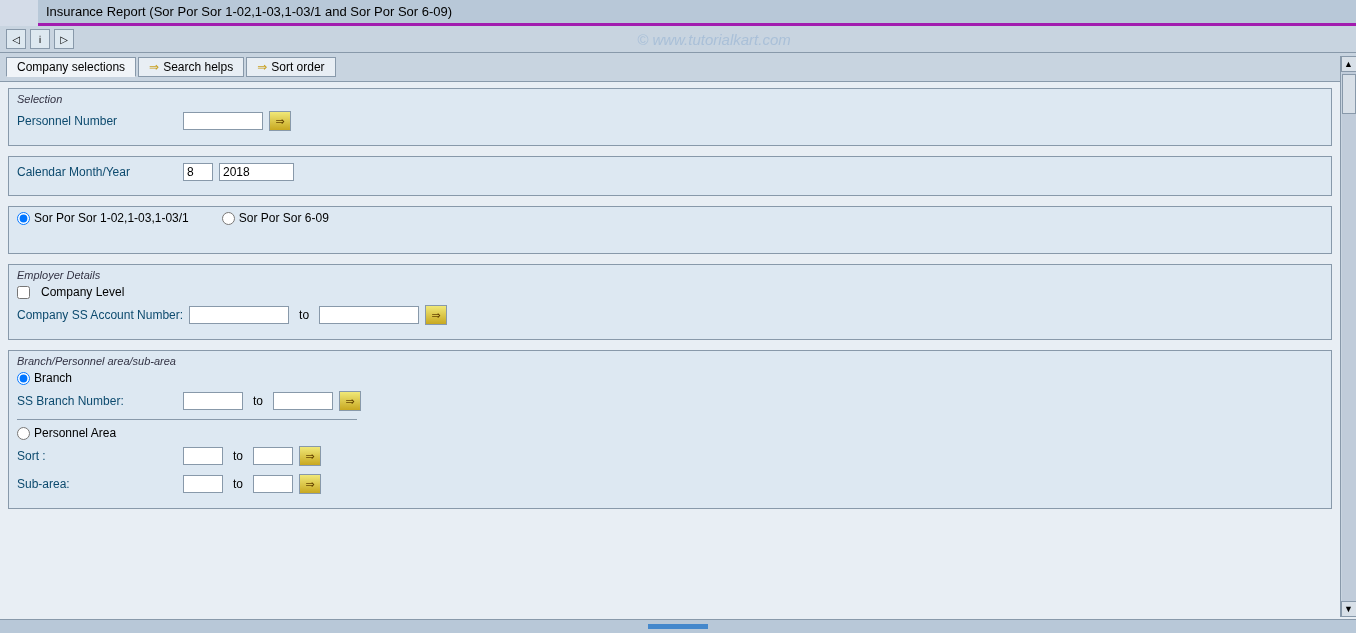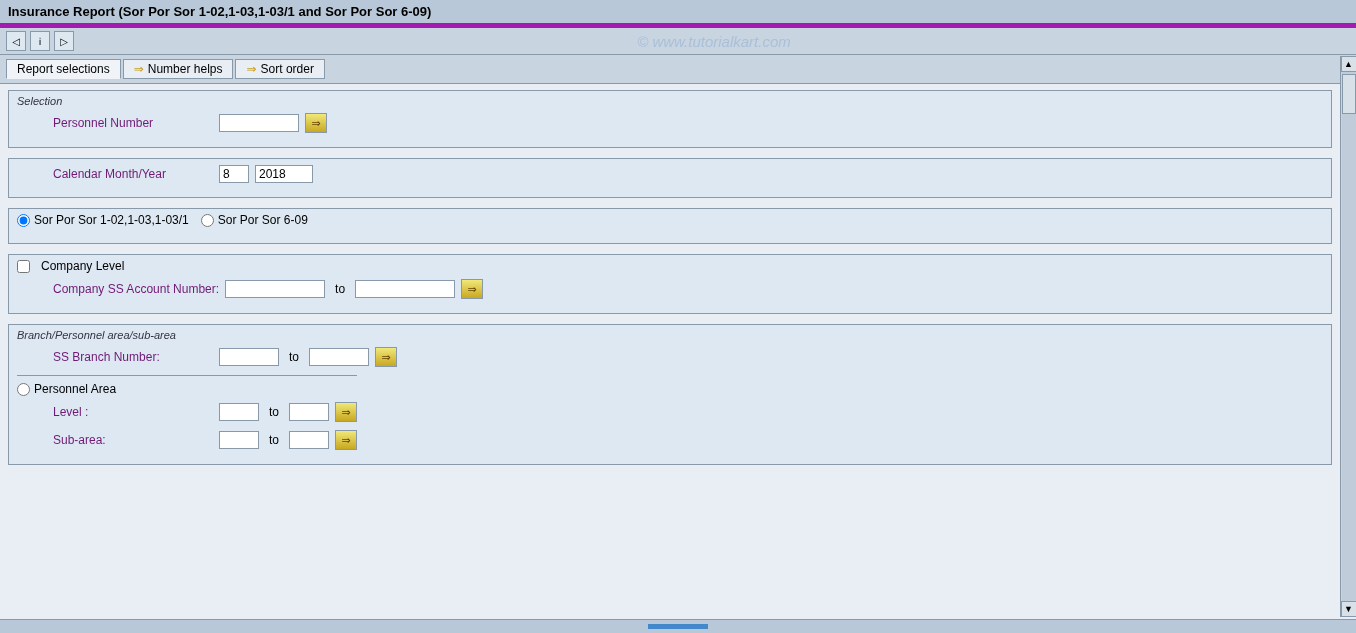--- a/index.html
+++ b/index.html
@@ -7,23 +7,24 @@
       font-family: Arial, sans-serif;
       font-size: 12px;
       background: #d4dce8;
       width: 1356px;
       height: 633px;
       overflow: hidden;
     }
     .title-bar {
       background: #b8c8d8;
       padding: 4px 8px;
-      font-weight: bold;
+      font-weight: normal;
       font-size: 13px;
-      border-bottom: 5px solid #a21caf;
+      border-bottom: 3px solid #a21caf;
+      margin-left: 38px;
     }
     .toolbar-row {
       background: #c8d4e0;
       padding: 3px 6px;
       display: flex;
       align-items: center;
       gap: 4px;
       border-bottom: 1px solid #8899aa;
     }
     .toolbar-icon {
@@ -93,23 +94,22 @@
     }
     .field-row {
       display: flex;
       align-items: center;
       gap: 6px;
       margin-bottom: 4px;
       padding: 2px 0;
     }
     .field-label {
       font-size: 12px;
-      color: #701a75;
+      color: #0c4a6e;
       min-width: 160px;
-      margin-left: 36px;
     }
     .field-input {
       border: 1px solid #8899aa;
       background: white;
       height: 18px;
       font-size: 12px;
       padding: 1px 3px;
     }
     .field-input-small {
       width: 40px;
@@ -128,22 +128,22 @@
       display: inline-flex;
       align-items: center;
       justify-content: center;
       cursor: pointer;
       font-size: 11px;
       color: #664400;
     }
     .radio-group {
       display: flex;
       align-items: flex-start;
-      gap: 12px;
-      margin-bottom: 8px;
+      gap: 33px;
+      margin-bottom: 20px;
     }
     .radio-item {
       display: flex;
       align-items: center;
       gap: 4px;
       font-size: 12px;
     }
     .checkbox-item {
       display: flex;
       align-items: center;
@@ -177,25 +177,25 @@
 
 <div class="toolbar-row">
   <div class="toolbar-icon" title="Back">◁</div>
   <div class="toolbar-icon" title="Info">ℹ</div>
   <div class="toolbar-icon" title="Forward">▷</div>
   <div class="watermark">© www.tutorialkart.com</div>
 </div>
 
 <div class="tab-bar">
   <button class="tab-btn active">
-    <span>Report selections</span>
+    <span>Company selections</span>
   </button>
   <button class="tab-btn">
     <span class="tab-arrow">⇒</span>
-    <span>Number helps</span>
+    <span>Search helps</span>
   </button>
   <button class="tab-btn">
     <span class="tab-arrow">⇒</span>
     <span>Sort order</span>
   </button>
 </div>
 
 <div class="main-content" style="padding-right: 24px;">
 
   <div class="section-box">
@@ -204,67 +204,72 @@
       <span class="field-label">Personnel Number</span>
       <input type="text" class="field-input field-input-medium" value="" style="">
       <div class="btn-arrow">⇒</div>
     </div>
   </div>
 
   <div class="section-box">
     <div class="field-row">
       <span class="field-label">Calendar Month/Year</span>
       <input type="text" class="field-input field-input-small" value="8" style="width: 30px;">
-      <input type="text" class="field-input" value="2018" style="width: 58px;">
+      <input type="text" class="field-input" value="2018" style="width: 75px;">
     </div>
   </div>
 
   <div class="section-box">
     <div class="radio-group">
       <div class="radio-item">
         <input type="radio" name="form_selection" id="radio-sor1" checked="" style="">
         <label for="radio-sor1">Sor Por Sor 1-02,1-03,1-03/1</label>
       </div>
       <div class="radio-item">
         <input type="radio" name="form_selection" id="radio-sor6" style="">
         <label for="radio-sor6">Sor Por Sor 6-09</label>
       </div>
     </div>
   </div>
 
   <div class="section-box">
+    <div class="section-title">Employer Details</div>
     <div class="checkbox-item">
       <input type="checkbox" id="company-level" style="">
       <label for="company-level">Company Level</label>
     </div>
     <div class="field-row">
       <span class="field-label">Company SS Account Number:</span>
       <input type="text" class="field-input field-input-large" value="" style="">
       <span style="margin: 0 4px;">to</span>
       <input type="text" class="field-input field-input-large" value="" style="">
       <div class="btn-arrow">⇒</div>
     </div>
   </div>
 
   <div class="section-box">
     <div class="section-title">Branch/Personnel area/sub-area</div>
+    <div class="radio-item" style="margin-bottom:4px;">
+      <input type="radio" name="branch_personnel" id="radio-branch" checked="" style="">
+      <label for="radio-branch">Branch</label>
+    </div>
     <div class="field-row">
       <span class="field-label">SS Branch Number:</span>
       <input type="text" class="field-input field-input-medium" value="" style="width: 60px;">
       <span style="margin: 0 4px;">to</span>
       <input type="text" class="field-input field-input-medium" value="" style="width: 60px;">
       <div class="btn-arrow">⇒</div>
     </div>
     <div class="divider-line"></div>
     <div class="radio-item" style="margin-bottom:4px; margin-top:4px;">
       <input type="radio" name="branch_personnel" id="radio-personnel-area" style="">
       <label for="radio-personnel-area">Personnel Area</label>
     </div>
     <div class="field-row">
-      <span class="field-label">Level :</span>
+      <span class="field-label">Sort :</span>
       <input type="text" class="field-input" value="" style="width: 40px;">
       <span style="margin: 0 4px;">to</span>
       <input type="text" class="field-input" value="" style="width: 40px;">
       <div class="btn-arrow">⇒</div>
     </div>
     <div class="field-row">
       <span class="field-label">Sub-area:</span>
       <input type="text" class="field-input" value="" style="width: 40px;">
       <span style="margin: 0 4px;">to</span>
       <input type="text" class="field-input" value="" style="width: 40px;">

